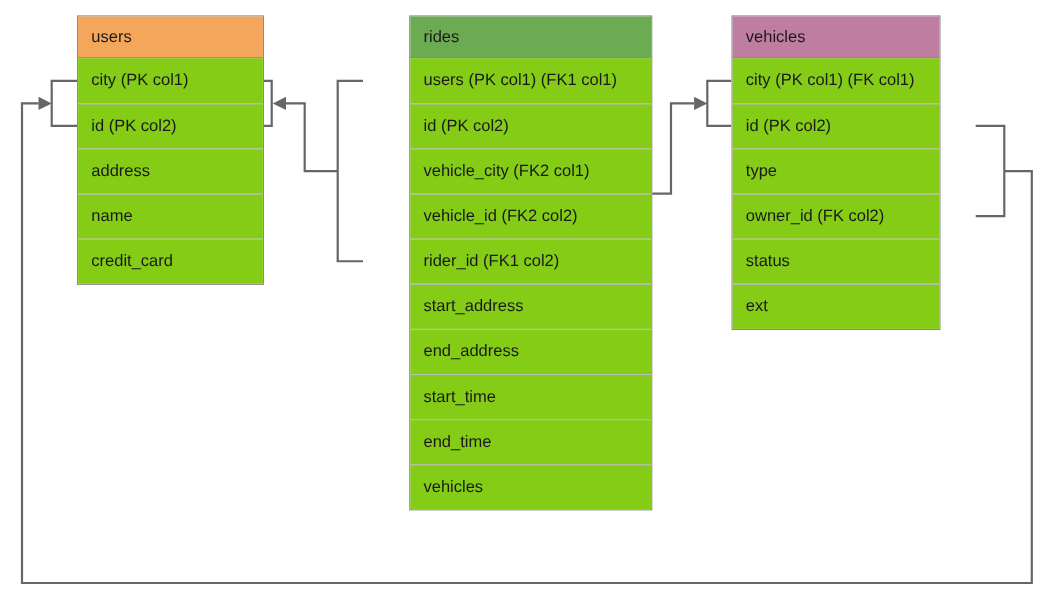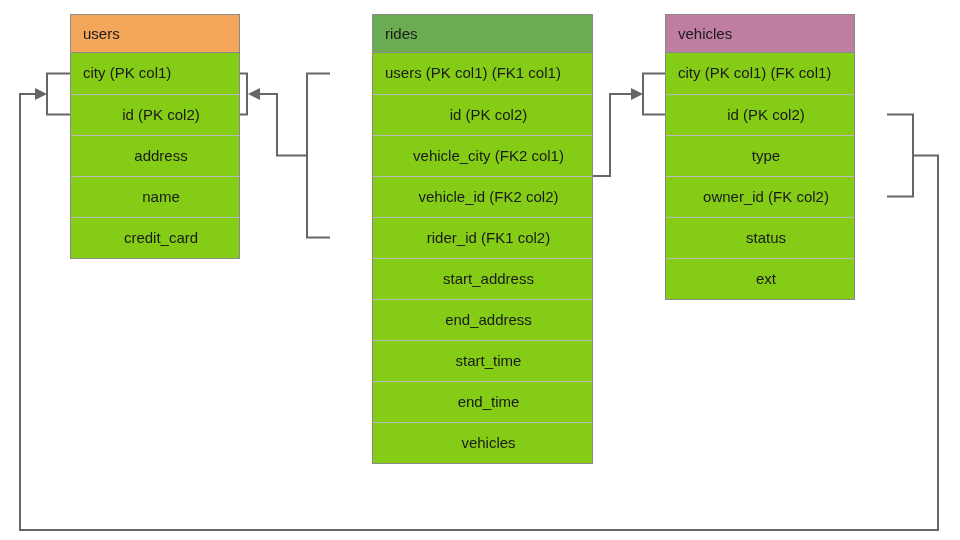--- a/index.html
+++ b/index.html
@@ -44,21 +44,20 @@
     box-sizing: border-box;
     height: 41px;
     line-height: 40px;
     padding-left: 12px;
     white-space: nowrap;
     overflow: hidden;
     background: #84cc16;
   }
   .table-row + .table-row {
     border-top: 1px solid #bcbcbc;
-    text-align: center;
   }
   #table-users   { left: 70px;  top: 14px; width: 170px; }
   #table-rides   { left: 330px; top: 14px; width: 221px; margin-left: 42px; }
   #table-vehicles{ left: 665px; top: 14px; width: 190px; }
 </style>
 </head>
 <body>
 
 <div class="canvas">
 

